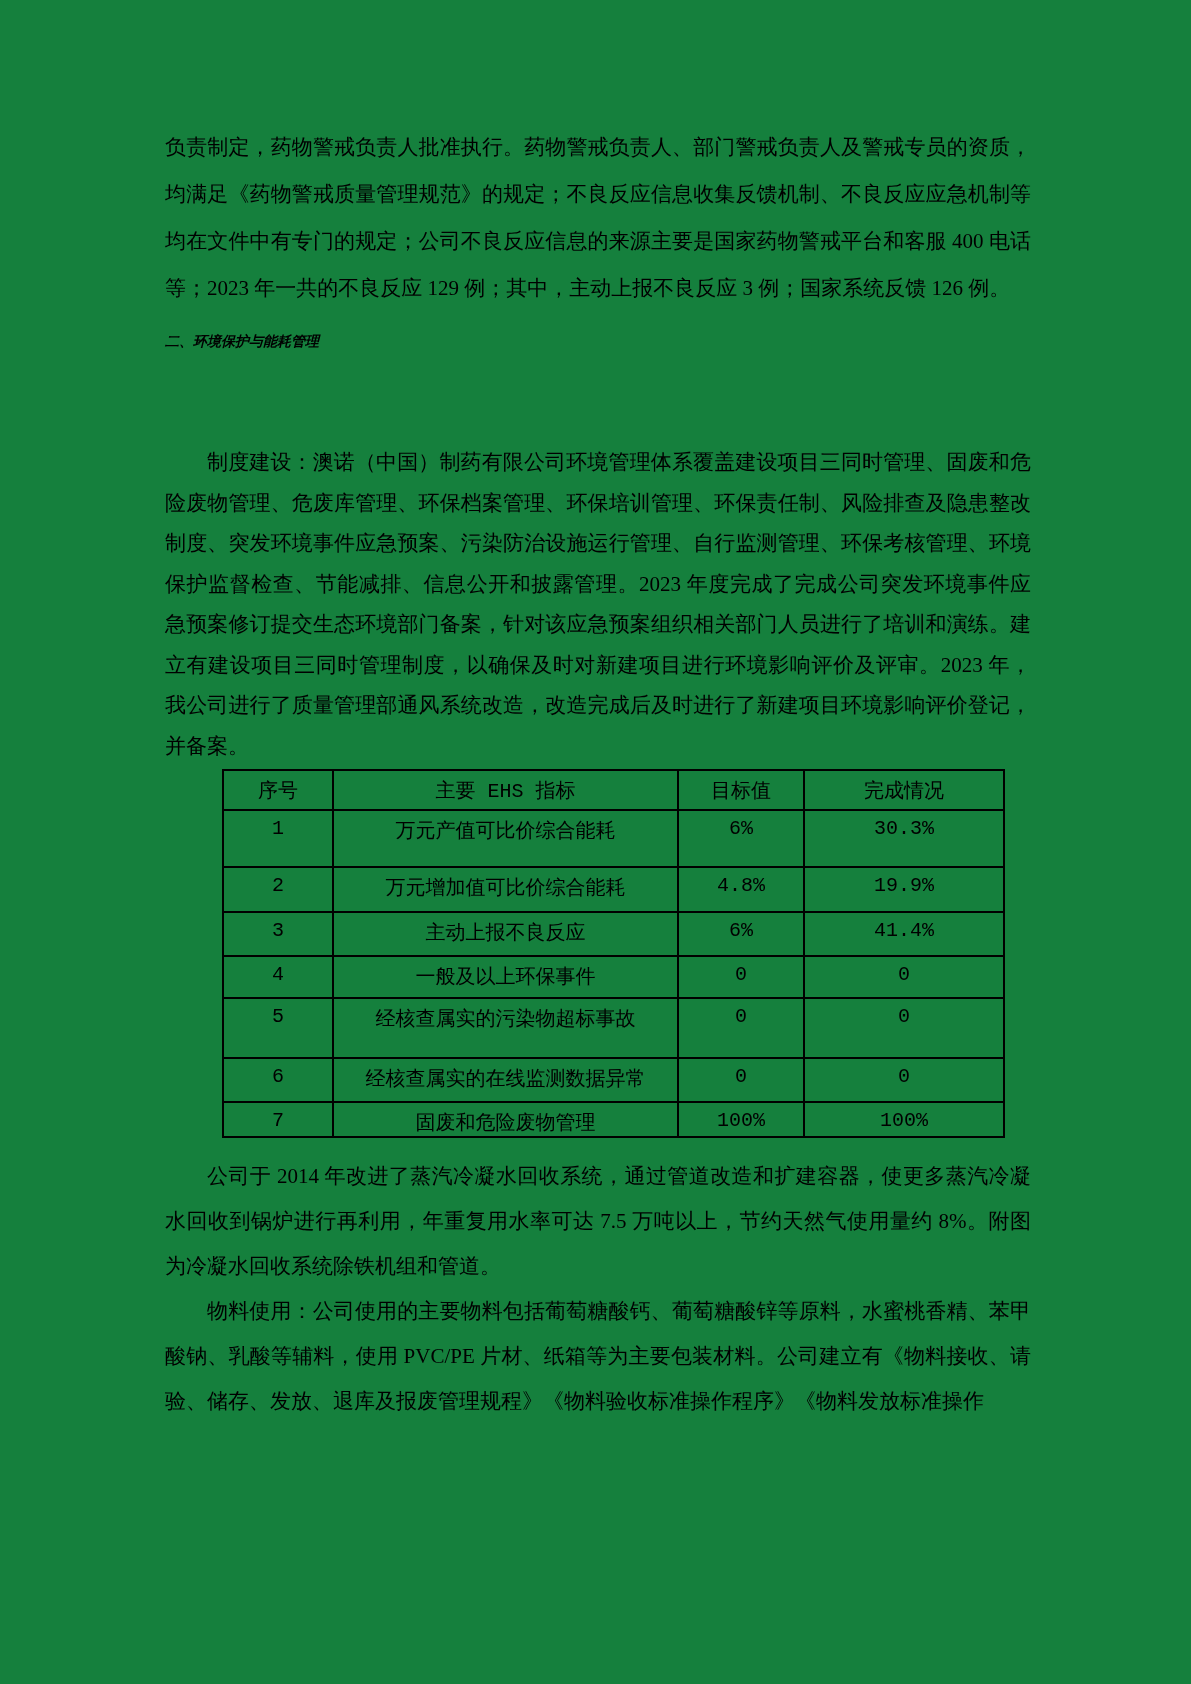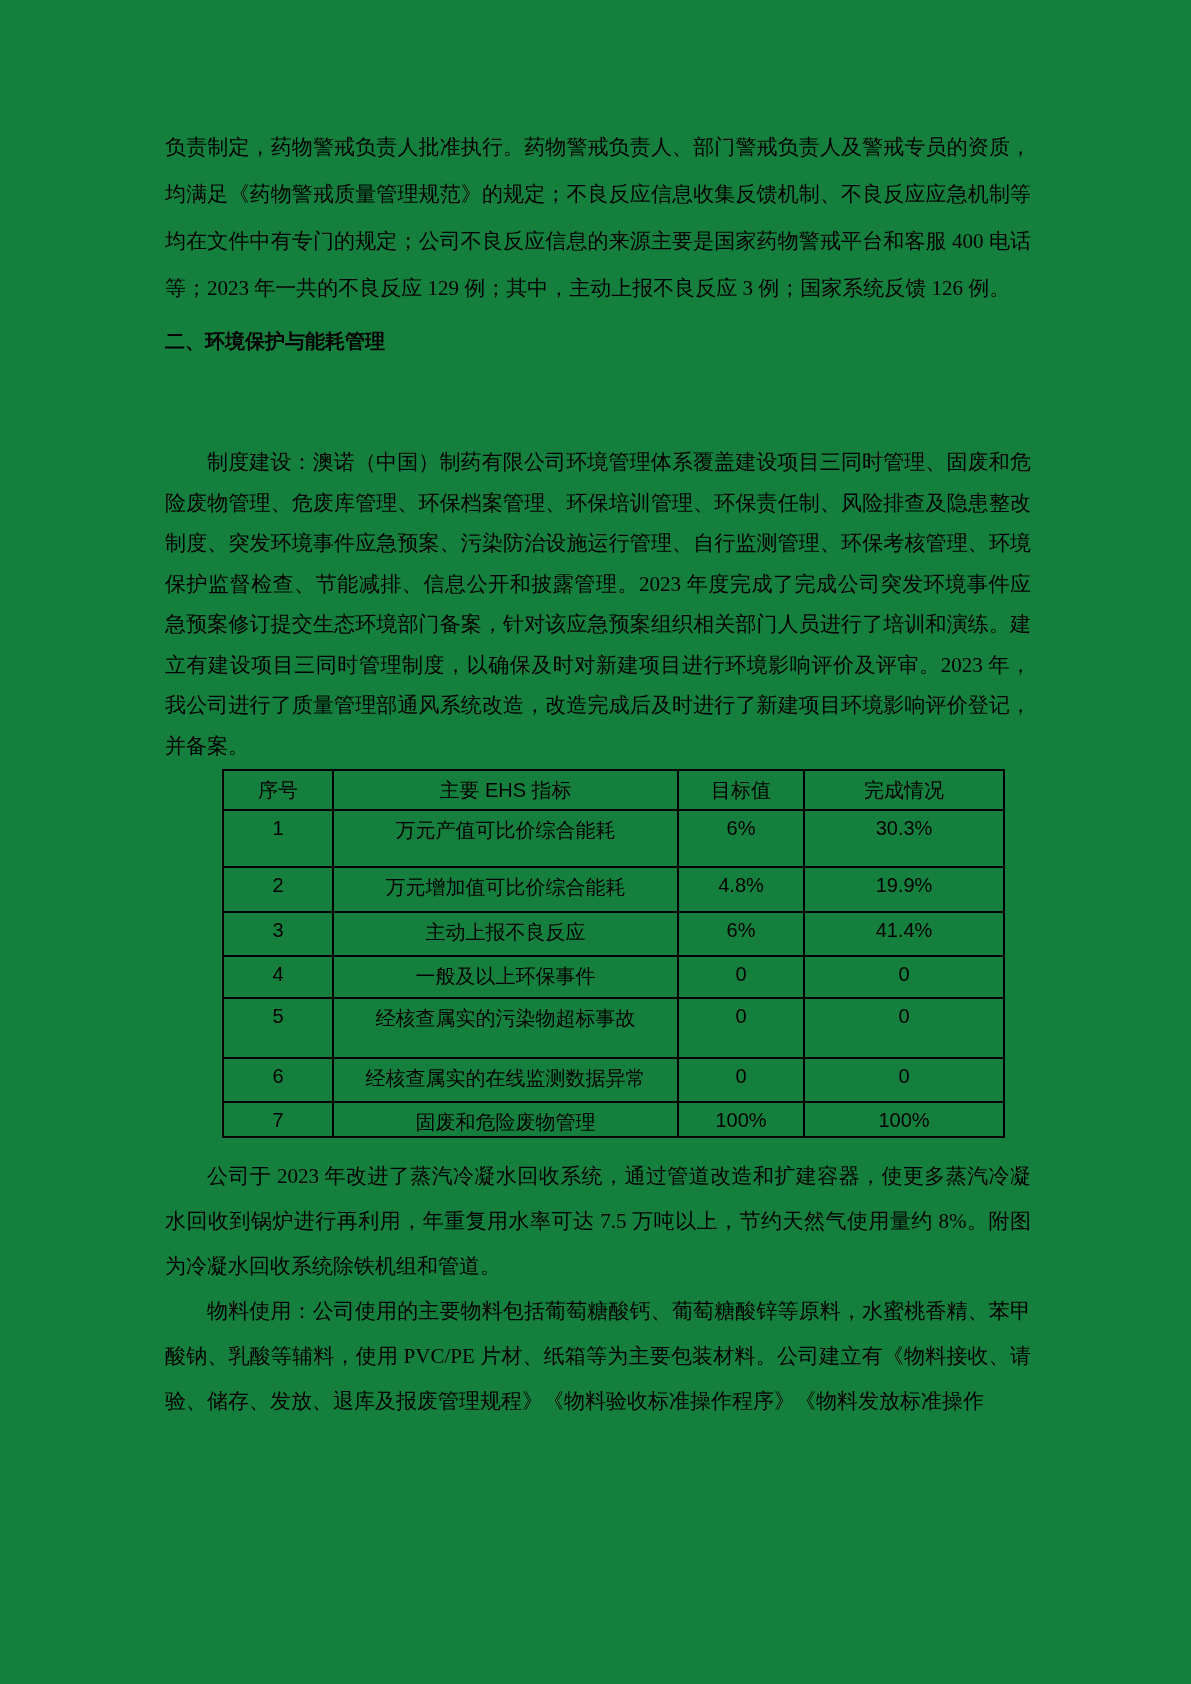--- a/index.html
+++ b/index.html
@@ -26,32 +26,33 @@
   .p1 {
     padding-top: 124px;
     line-height: 47px;
     text-align: justify;
     margin: 0;
   }
   .section-heading {
     margin: 8px 0 0 0;
     font-family: "Liberation Sans", "DejaVu Sans", sans-serif;
     font-weight: bold;
-    font-size: 20px;
+    font-size: 14px;
     line-height: 42px;
     color: #000;
+    font-style: italic;
   }
   .block2 { margin-top: 80px; line-height: 40.5px; }
   .block2 p, .block3 p { margin: 0; text-align: justify; }
   .indent { text-indent: 2em; }
   .ehs-table {
     border-collapse: collapse;
     table-layout: fixed;
     margin: 3px 0 0 57px;
-    font-family: Liberation Sans, sans-serif;
+    font-family: Liberation Mono, monospace;
     font-size: 20px;
     color: #000;
   }
   .ehs-table td, .ehs-table th {
     border: 2px solid #000;
     padding: 0;
     text-align: center;
     overflow: hidden;
   }
   .ehs-table th {
@@ -145,18 +146,18 @@
         <tr class="r7">
           <td>7</td>
           <td>固废和危险废物管理</td>
           <td>100%</td>
           <td>100%</td>
         </tr>
       </tbody>
     </table>
 
     <div class="block3">
-      <p class="indent">公司于 2023 年改进了蒸汽冷凝水回收系统，通过管道改造和扩建容器，使更多蒸汽冷凝水回收到锅炉进行再利用，年重复用水率可达 7.5 万吨以上，节约天然气使用量约 8%。附图为冷凝水回收系统除铁机组和管道。</p>
+      <p class="indent">公司于 2014 年改进了蒸汽冷凝水回收系统，通过管道改造和扩建容器，使更多蒸汽冷凝水回收到锅炉进行再利用，年重复用水率可达 7.5 万吨以上，节约天然气使用量约 8%。附图为冷凝水回收系统除铁机组和管道。</p>
       <p class="indent">物料使用：公司使用的主要物料包括葡萄糖酸钙、葡萄糖酸锌等原料，水蜜桃香精、苯甲酸钠、乳酸等辅料，使用 PVC/PE 片材、纸箱等为主要包装材料。公司建立有《物料接收、请验、储存、发放、退库及报废管理规程》《物料验收标准操作程序》《物料发放标准操作</p>
     </div>
 
   </div>
 </div>
 
 </body></html>

